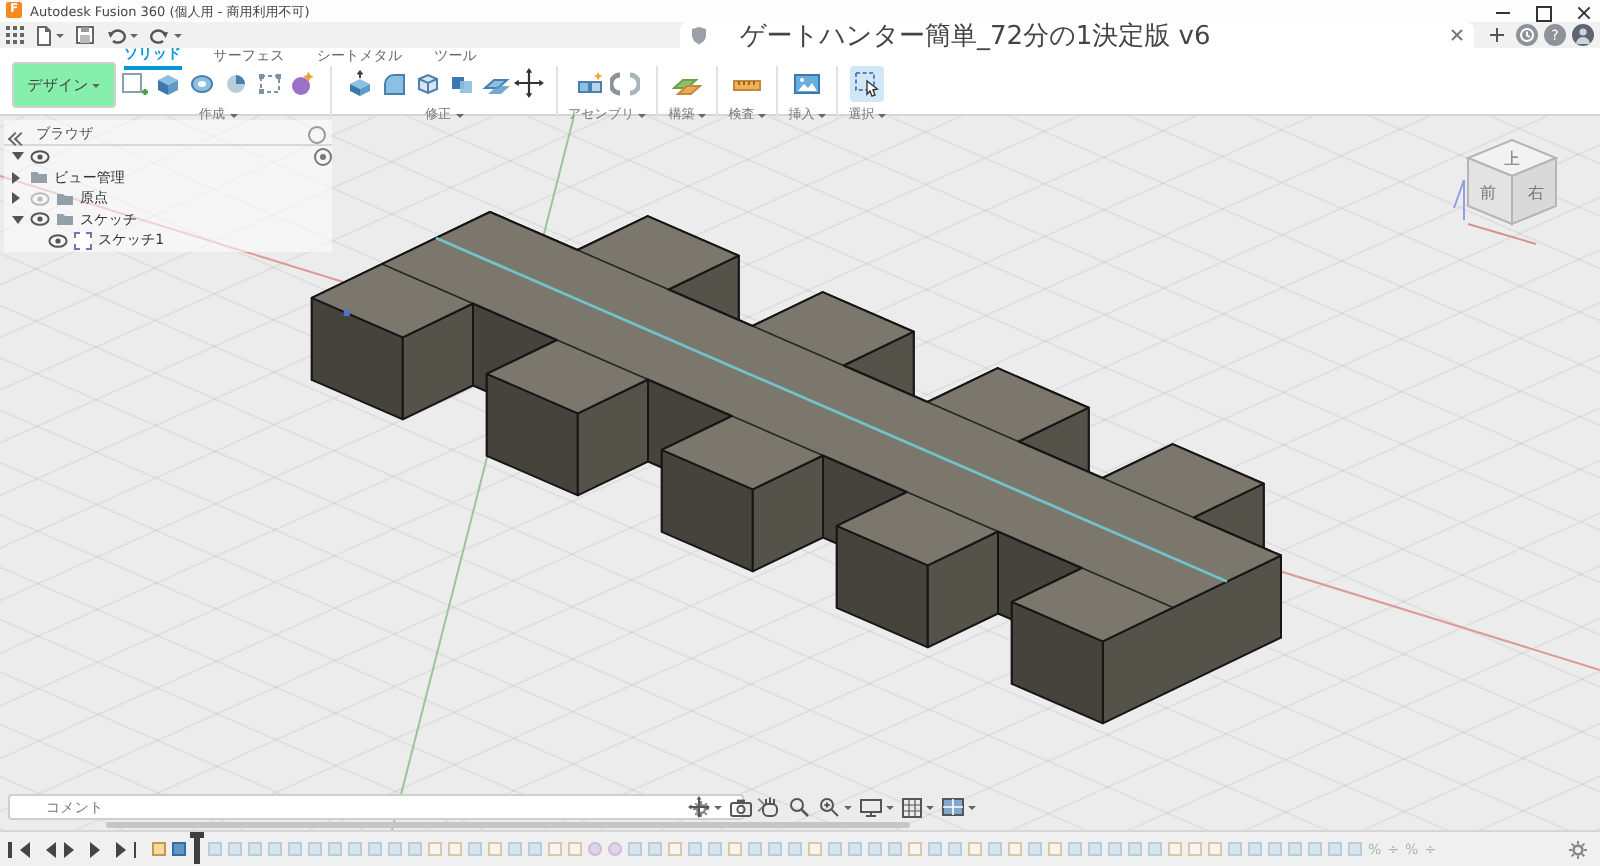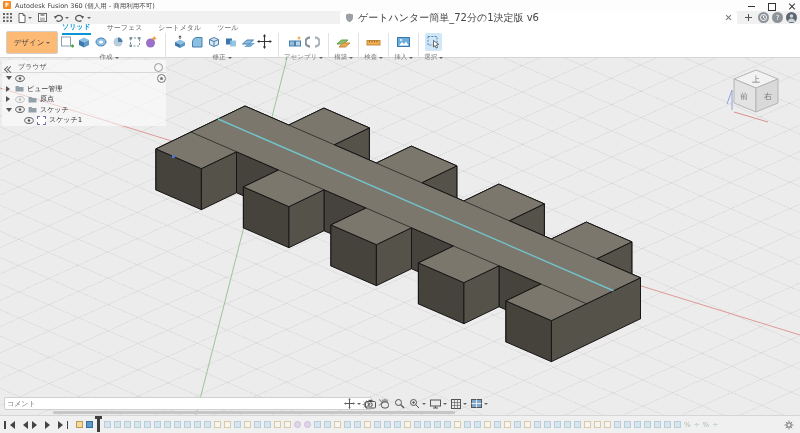--- a/index.html
+++ b/index.html
@@ -15,36 +15,36 @@
   .winctl .box{position:absolute;left:2px;top:1px;width:6px;height:6px;border:1px solid #333}
   .winctl .x1,.winctl .x2{position:absolute;left:2px;top:3.5px;width:8px;height:1px;background:#333}
   .winctl .x1{transform:rotate(45deg)} .winctl .x2{transform:rotate(-45deg)}
   
   #tabstrip{position:absolute;left:0;top:11px;width:800px;height:13px;background:#f1f1f1;z-index:39}
   #qat{position:absolute;left:2px;top:0;height:13px;display:flex;align-items:center;gap:4px}
   .qbtn{display:flex;align-items:center;height:11px;padding:0 1px}
   .cv{width:0;height:0;border:2.5px solid transparent;border-top-color:#666;margin-left:2px;margin-top:2px}
   #doc-tab{position:absolute;left:340px;top:0;width:397px;height:13px;background:#fff;
     border-radius:4px 4px 0 0;display:flex;align-items:center;padding:0 5px;box-sizing:border-box}
-  #doc-tab .title{font-size:10px;color:#444;margin-left:4px;white-space:nowrap;overflow:hidden}
+  #doc-tab .title{font-size:13px;color:#444;margin-left:16px;white-space:nowrap;overflow:hidden}
   .xico{position:relative;width:7px;height:7px}
   .xico i{position:absolute;left:0;top:3px;width:7px;height:1px;background:#777}
   .xico i:first-child{transform:rotate(45deg)} .xico i:last-child{transform:rotate(-45deg)}
   #newtab{position:absolute;left:744px;top:2px;width:9px;height:9px}
   #newtab i{position:absolute;background:#555}
   #newtab .h{left:1px;top:4px;width:7px;height:1px}
   #newtab .v{left:4px;top:1px;width:1px;height:7px}
   .circ{width:11px;height:11px;border-radius:50%;background:#8d9399;display:flex;align-items:center;
     justify-content:center;color:#fff;font-size:7px}
   #status-circles{position:absolute;right:3px;top:1px;display:flex;gap:3px}
   
   #toolbar{position:absolute;left:0;top:24px;width:800px;height:34px;background:#fff;
     border-bottom:1px solid #d5d5d5;box-sizing:border-box;z-index:38}
   #workspace-btn{position:absolute;left:6px;top:7px;width:50px;height:21px;border:1px solid #cfcfcf;
-    border-radius:2px;display:flex;align-items:center;justify-content:center;font-size:7.5px;color:#444;background:#fdba74}
+    border-radius:2px;display:flex;align-items:center;justify-content:center;font-size:7.5px;color:#444;background:#86efac}
   #ribbon-tabs{position:absolute;left:62px;top:0;display:flex;gap:16px;height:8px;align-items:center}
   .rtab{font-size:7px;color:#666;padding-bottom:1px}
   .rtab.active{color:#0696d7;border-bottom:2px solid #0696d7;font-weight:bold}
   #ribbon{position:absolute;left:58px;top:8px;display:flex;align-items:flex-start}
   .rgroup{display:flex;flex-direction:column;align-items:center}
   .ricons{display:flex;align-items:center;height:19px}
   .icell{width:17px;height:18px;display:flex;align-items:center;justify-content:center}
   .icell.sel{background:#d2e7f6;border-radius:2px}
   .rlabel{font-size:6.5px;color:#777;display:flex;align-items:center;margin-top:2px}
   .rsep{width:1px;height:26px;background:#e2e2e2;margin:1px 5px 0 5px}
@@ -68,21 +68,21 @@
   .tri.right{border:3px solid transparent;border-left:4px solid #555;margin-right:-1px}
   .tri.open{border:3px solid transparent;border-top:4px solid #555;margin-top:3px}
   #root-box{display:flex;align-items:center;gap:3px;background:#d2d2d2;border:1px solid #8f8f8f;
     height:10px;padding:0 3px;flex:1}
   #root-box .blabel{font-size:6.8px}
   .radio{width:7px;height:7px;border:1px solid #777;border-radius:50%;position:relative;margin-left:auto}
   .radio::after{content:"";position:absolute;left:2px;top:2px;width:3px;height:3px;border-radius:50%;background:#777}
   .sk-ico{width:7px;height:7px;border:1px dashed #7f6fb0;background:#fff}
   
   #comment-bar{position:absolute;left:4px;top:339px;width:368px;height:13px;background:#fff;
-    border:1px solid #cfcfcf;border-radius:2px;display:flex;align-items:flex-end;box-sizing:border-box;padding:0 0}
+    border:1px solid #cfcfcf;border-radius:2px;display:flex;align-items:flex-end;box-sizing:border-box;padding:0 16px}
   #comment-input{flex:1;border:none;outline:none;font-size:7px;color:#555;background:transparent;
     font-family:"DejaVu Sans","Liberation Sans",sans-serif}
   #comment-collapse{position:absolute;left:377px;top:342px;width:4px;height:4px;border-left:1.2px solid #888;
     border-bottom:1.2px solid #888;transform:rotate(-135deg)}
   #navbar{position:absolute;left:344px;top:340px;display:flex;align-items:center;gap:4px}
   .nav-ico{display:flex;align-items:center}
   
   #tl-scrollbar{position:absolute;left:53px;top:353px;width:402px;height:3px;background:#c6c6c6;border-radius:2px}
   
   #timeline{position:absolute;left:0;top:415px;width:800px;height:18px;background:#f0f0f0;

